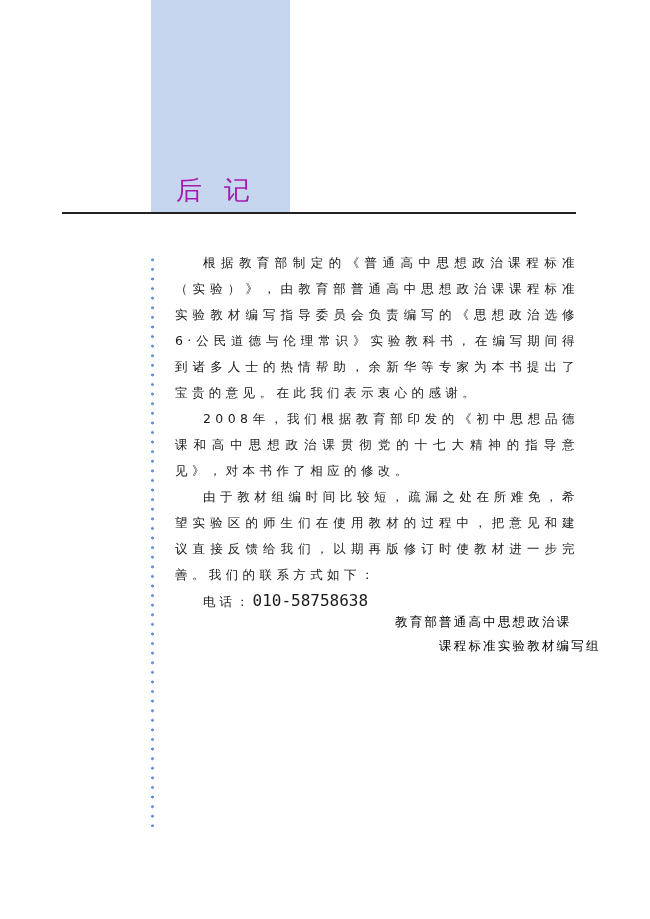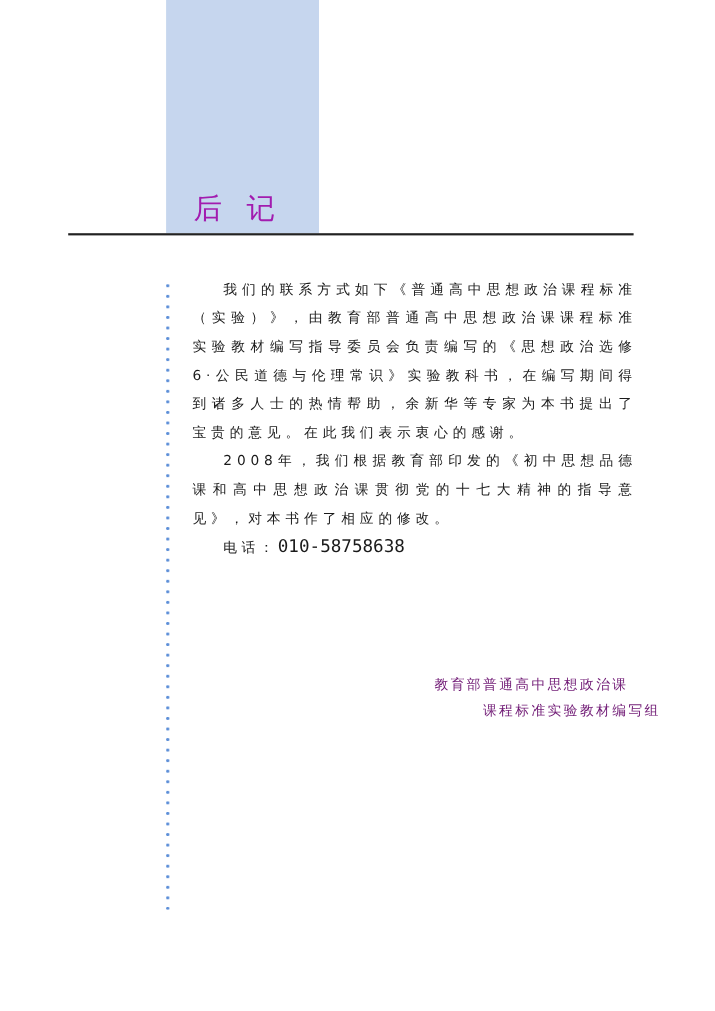--- a/index.html
+++ b/index.html
@@ -66,36 +66,37 @@
     .contact .val { font-family: "DejaVu Sans Mono", monospace; font-size: 16px; letter-spacing: 0; }
     .signature {
       position: absolute;
       left: 395px;
       top: 610px;
       width: 190px;
       font-family: "DejaVu Serif", serif;
       font-size: 12.5px;
       line-height: 24px;
       letter-spacing: 2.2px;
-      color: #701a75;
+      color: #000000;
     }
     .signature div { white-space: nowrap; }
     .signature .l2 { padding-left: 8px; margin-left: 36px; }
   </style>
 </head>
 <body>
 
 <div class="title-band"></div>
 <div class="title">后记</div>
 <div class="rule"></div>
 <div class="dots"></div>
 
 <div class="body-text">
-  <p>我们的联系方式如下《普通高中思想政治课程标准（实验）》，由教育部普通高中思想政治课课程标准实验教材编写指导委员会负责编写的《思想政治选修6·公民道德与伦理常识》实验教科书，在编写期间得到诸多人士的热情帮助，余新华等专家为本书提出了宝贵的意见。在此我们表示衷心的感谢。</p>
+  <p>根据教育部制定的《普通高中思想政治课程标准（实验）》，由教育部普通高中思想政治课课程标准实验教材编写指导委员会负责编写的《思想政治选修6·公民道德与伦理常识》实验教科书，在编写期间得到诸多人士的热情帮助，余新华等专家为本书提出了宝贵的意见。在此我们表示衷心的感谢。</p>
   <p>2008年，我们根据教育部印发的《初中思想品德课和高中思想政治课贯彻党的十七大精神的指导意见》，对本书作了相应的修改。</p>
+  <p>由于教材组编时间比较短，疏漏之处在所难免，希望实验区的师生们在使用教材的过程中，把意见和建议直接反馈给我们，以期再版修订时使教材进一步完善。我们的联系方式如下：</p>
   <div class="contact">
     <span class="lbl">电话：</span><span class="val">010-58758638</span>
   </div>
 </div>
 
 <div class="signature">
   <div>教育部普通高中思想政治课</div>
   <div class="l2">课程标准实验教材编写组</div>
 </div>
 

